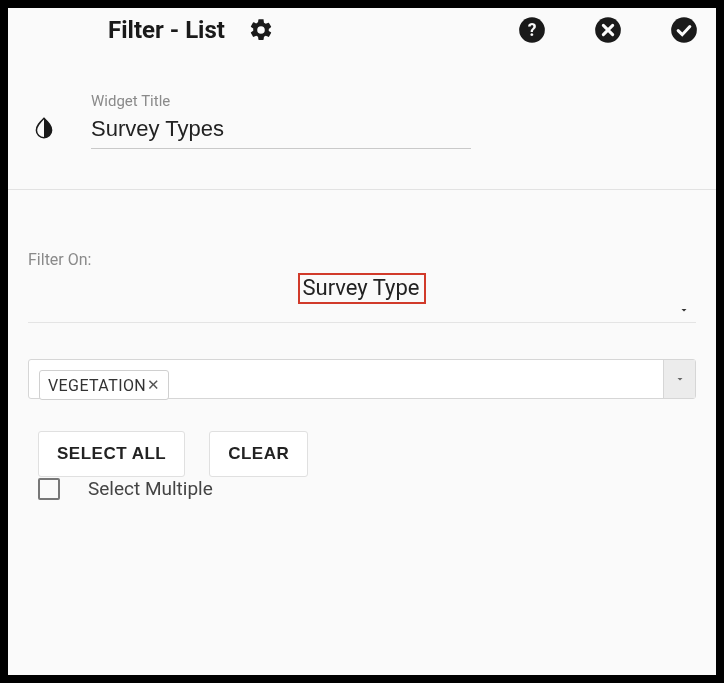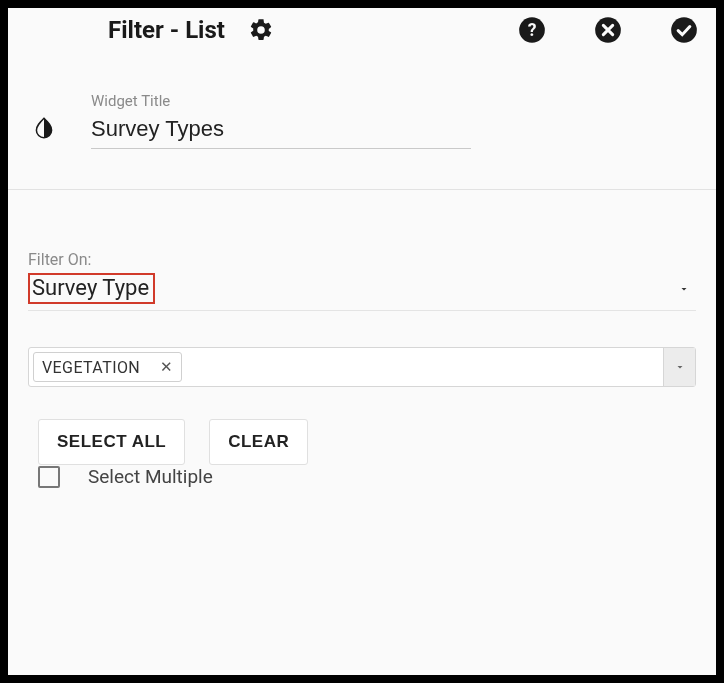--- a/index.html
+++ b/index.html
@@ -81,20 +81,21 @@
   .filter-on-label {
     font-size: 16px;
     color: #8a8a8a;
     margin-bottom: 4px;
   }
   .dropdown-row {
     display: flex;
     align-items: center;
     border-bottom: 1px solid #e4e4e4;
     padding-bottom: 6px;
+    flex-direction: column;
   }
   .dropdown-value {
     font-size: 22px;
     color: #222;
   }
   .highlight-box {
     border: 2px solid #d13a2a;
     padding: 0 4px 2px 2px;
     display: inline-block;
   }
@@ -108,25 +109,25 @@
     display: flex;
     align-items: stretch;
     border: 1px solid #d6d6d6;
     border-radius: 3px;
     background: #fff;
     height: 40px;
   }
   .chip {
     display: inline-flex;
     align-items: center;
-    gap: 20px;
+    gap: 1px;
     border: 1px solid #d0d0d0;
     border-radius: 3px;
     background: #fff;
-    margin: 4px;
+    margin: 10px;
     padding: 14px 8px;
     font-size: 16px;
     color: #333;
     letter-spacing: 0.4px;
   }
   .chip-x {
     font-size: 15px;
     color: #555;
     cursor: pointer;
   }

